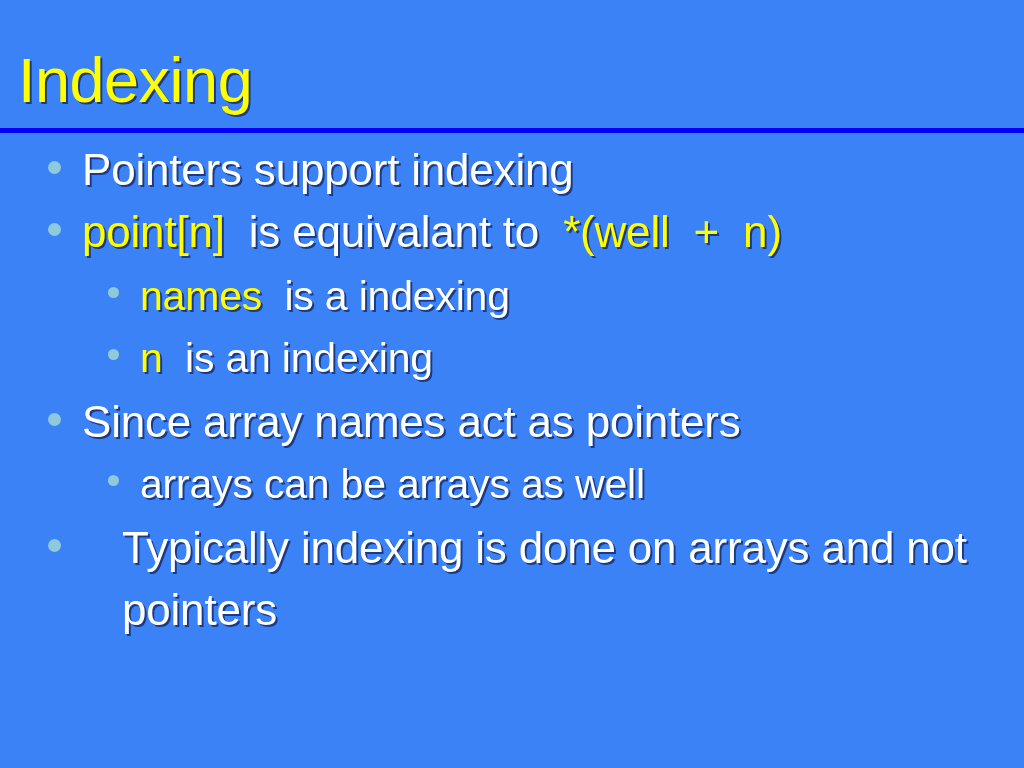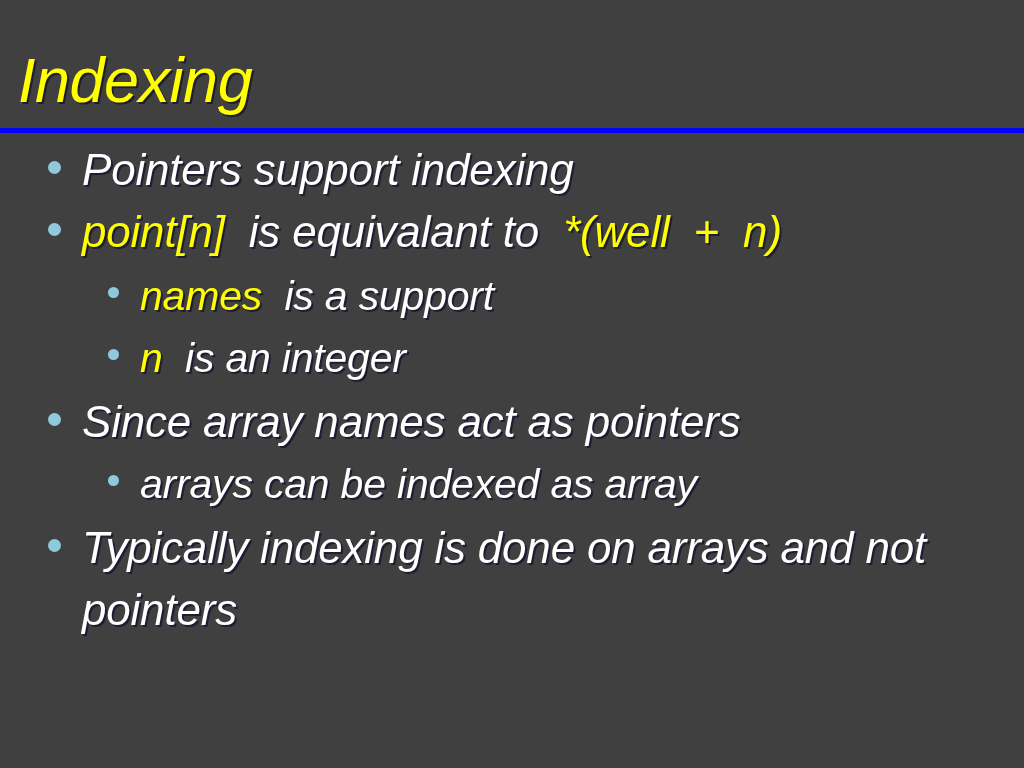--- a/index.html
+++ b/index.html
@@ -102,69 +102,70 @@
     letter-spacing: -0.2px;
   }
   .lvl2 .btext {
     font-size: 41px;
     line-height: 62px;
     letter-spacing: -0.2px;
   }
   .btext.wrap {
     white-space: pre-wrap;
     max-width: 880px;
+    margin-left: 40px;
   }
   .code {
     color: #ffff00;
   }
 
   
   #row-0 { margin-top: 2px; }
   #row-1 { margin-top: 0px; }
   #row-2 { margin-top: 2px; }
   #row-3 { margin-top: 0px; }
   #row-4 { margin-top: 2px; }
   #row-5 { margin-top: 0px; }
   #row-6 { margin-top: 2px; }
 </style>
 </head>
 <body>
 
-<div id="slide" style="background: #404040; font-style: italic;">
+<div id="slide" style="background: #3b82f6;">
 
   <div id="title-area">
     <div id="slide-title">Indexing</div>
     <div id="title-rule"></div>
   </div>
 
   <div id="body-area">
 
   <div class="bullet-row lvl1" id="row-0">
         <span class="marker"></span>
         <span class="btext"><span>Pointers support indexing</span></span>
       </div>
       <div class="bullet-row lvl1" id="row-1">
         <span class="marker"></span>
         <span class="btext"><span class="code">point[n]</span><span>  is equivalant to  </span><span class="code">*(well  +  n)</span></span>
       </div>
       <div class="bullet-row lvl2" id="row-2">
         <span class="marker"></span>
-        <span class="btext"><span class="code">names</span><span>  is a support</span></span>
+        <span class="btext"><span class="code">names</span><span>  is a indexing</span></span>
       </div>
       <div class="bullet-row lvl2" id="row-3">
         <span class="marker"></span>
-        <span class="btext"><span class="code">n</span><span>  is an integer</span></span>
+        <span class="btext"><span class="code">n</span><span>  is an indexing</span></span>
       </div>
       <div class="bullet-row lvl1" id="row-4">
         <span class="marker"></span>
         <span class="btext"><span>Since array names act as pointers</span></span>
       </div>
       <div class="bullet-row lvl2" id="row-5">
         <span class="marker"></span>
-        <span class="btext"><span>arrays can be indexed as array</span></span>
+        <span class="btext"><span>arrays can be arrays as well</span></span>
       </div>
       <div class="bullet-row lvl1" id="row-6">
         <span class="marker"></span>
         <span class="btext wrap"><span>Typically indexing is done on arrays and not pointers</span></span>
       </div>
     </div>
 
 </div>
 
 </body></html>

